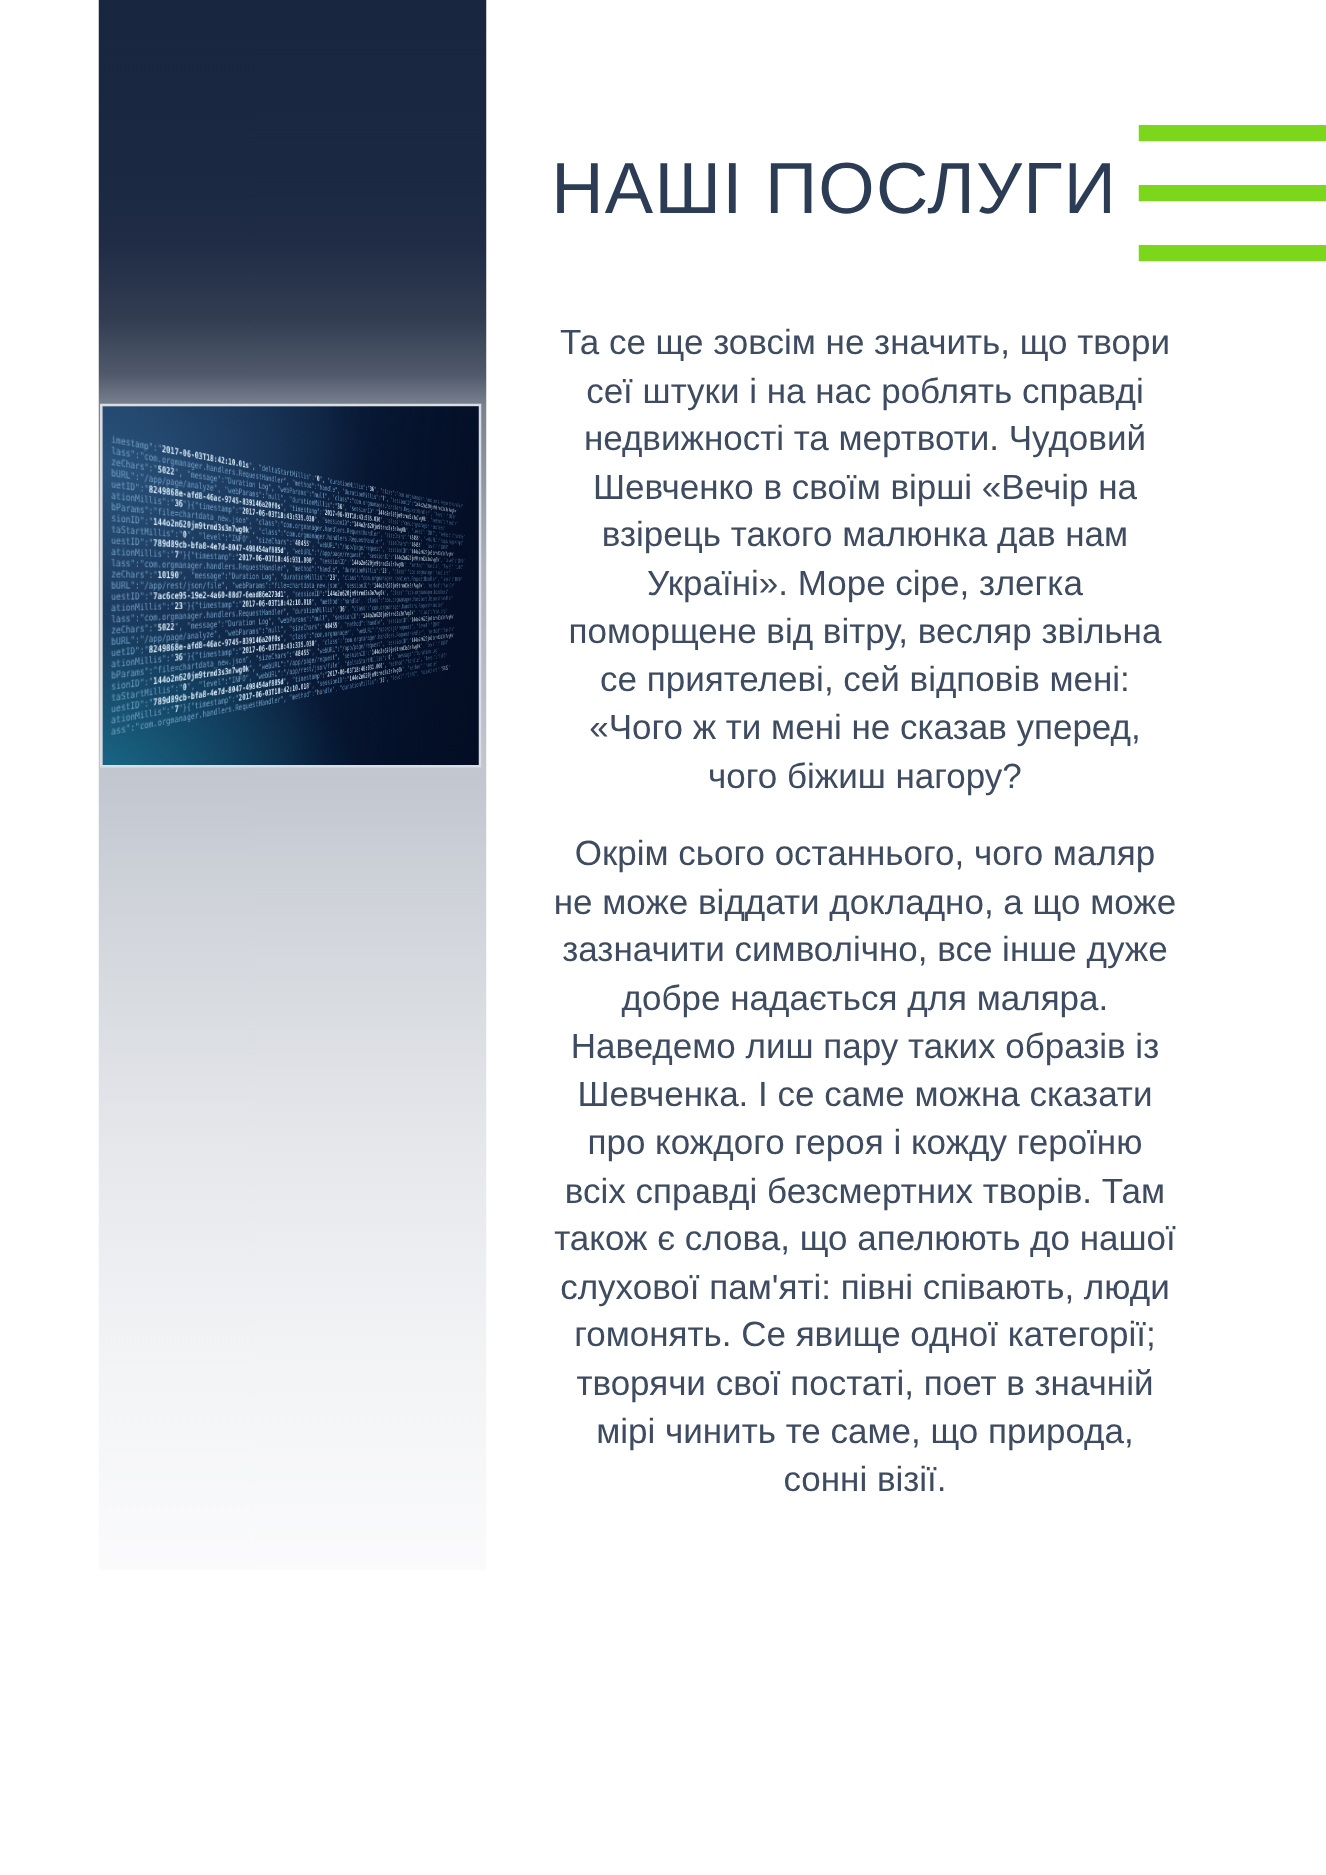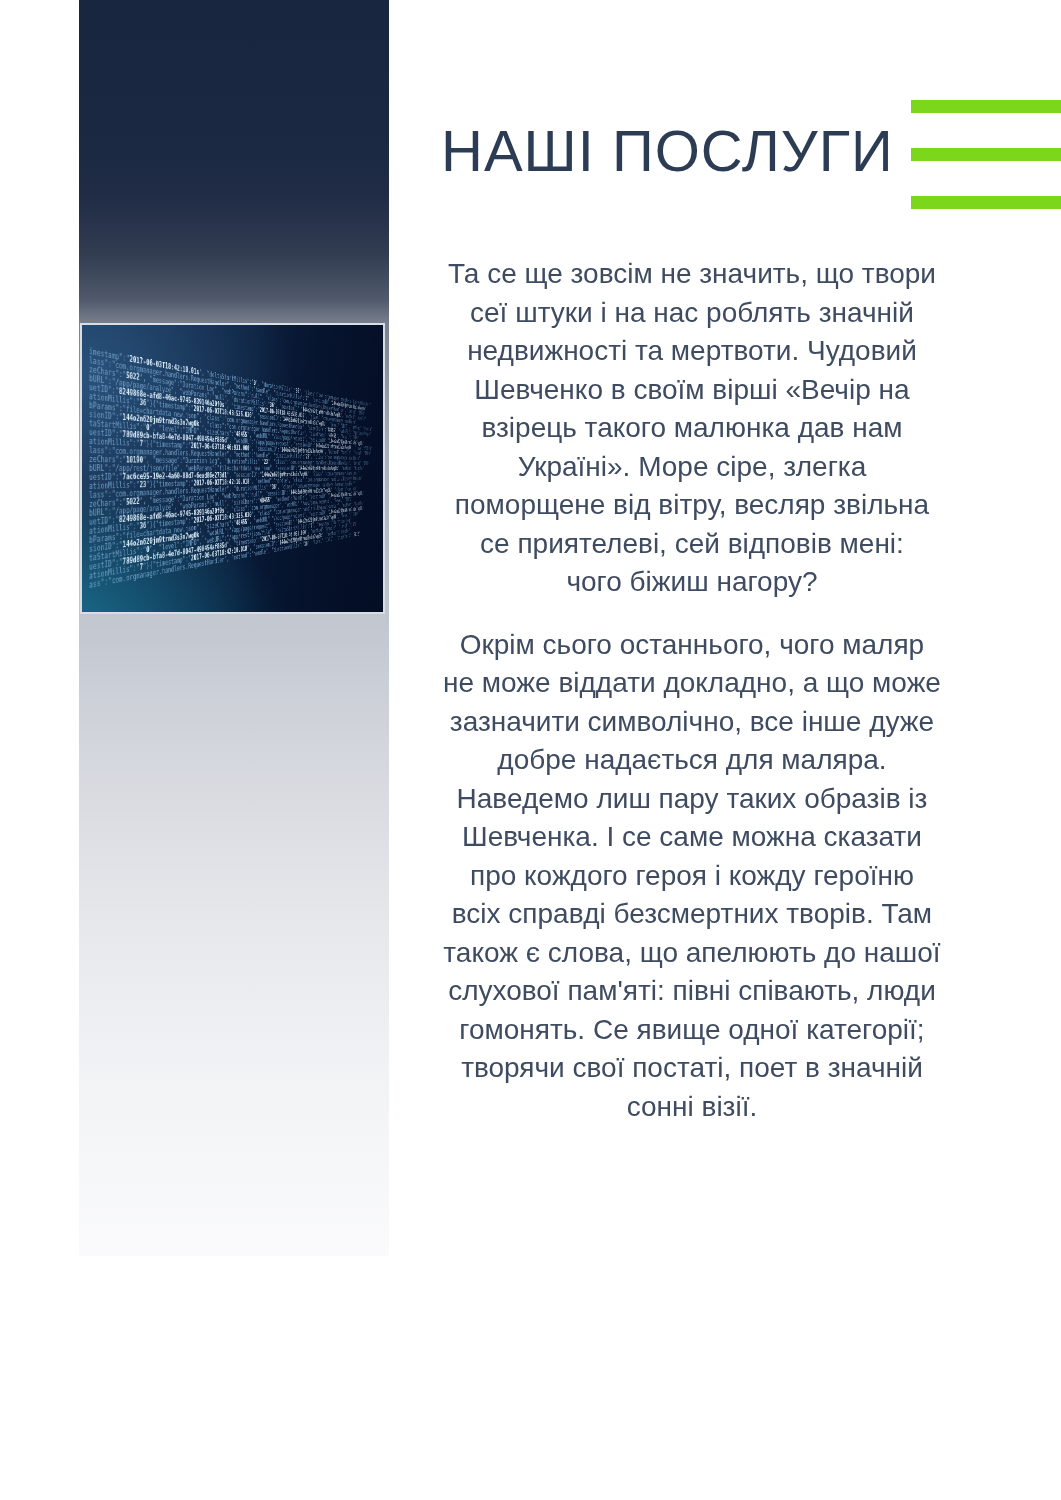--- a/index.html
+++ b/index.html
@@ -60,40 +60,42 @@
 
     <div class="bars">
       <span class="bar"></span>
       <span class="bar"></span>
       <span class="bar"></span>
     </div>
 
     <section class="article" id="article">
         <div class="paragraph">
           <div class="t-line">Та се ще зовсім не значить, що твори</div>
-          <div class="t-line">сеї штуки і на нас роблять значній</div>
+          <div class="t-line">сеї штуки і на нас роблять справді</div>
           <div class="t-line">недвижності та мертвоти. Чудовий</div>
           <div class="t-line">Шевченко в своїм вірші «Вечір на</div>
           <div class="t-line">взірець такого малюнка дав нам</div>
           <div class="t-line">Україні». Море сіре, злегка</div>
           <div class="t-line">поморщене від вітру, весляр звільна</div>
           <div class="t-line">се приятелеві, сей відповів мені:</div>
+          <div class="t-line">«Чого ж ти мені не сказав уперед,</div>
           <div class="t-line">чого біжиш нагору?</div>
         </div>
         <div class="paragraph">
           <div class="t-line">Окрім сього останнього, чого маляр</div>
           <div class="t-line">не може віддати докладно, а що може</div>
           <div class="t-line">зазначити символічно, все інше дуже</div>
           <div class="t-line">добре надається для маляра.</div>
           <div class="t-line">Наведемо лиш пару таких образів із</div>
           <div class="t-line">Шевченка. І се саме можна сказати</div>
           <div class="t-line">про кождого героя і кожду героїню</div>
           <div class="t-line">всіх справді безсмертних творів. Там</div>
           <div class="t-line">також є слова, що апелюють до нашої</div>
           <div class="t-line">слухової пам'яті: півні співають, люди</div>
           <div class="t-line">гомонять. Се явище одної категорії;</div>
           <div class="t-line">творячи свої постаті, поет в значній</div>
+          <div class="t-line">мірі чинить те саме, що природа,</div>
           <div class="t-line">сонні візії.</div>
         </div>
       </section>
   </main>
 
 </div>
 
 </body></html>

